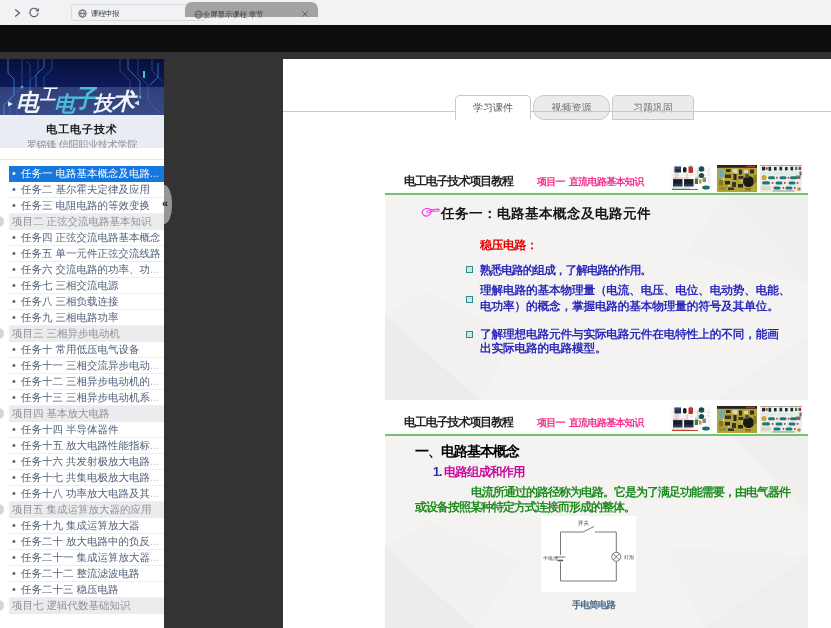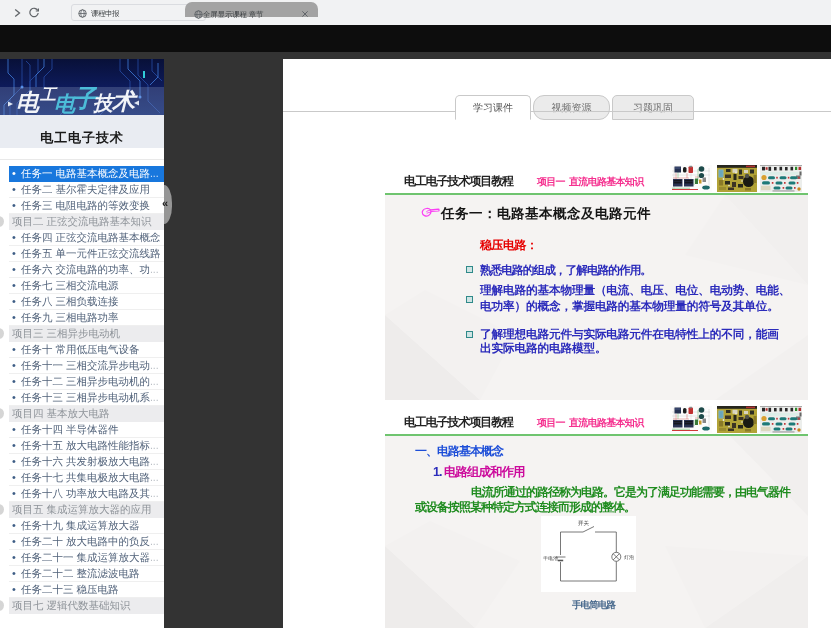--- a/index.html
+++ b/index.html
@@ -13,21 +13,21 @@
 #box1 { position:absolute; left:47px; top:4px; width:135px; height:17px; background:#f1f2f3; border:1px solid #dadce0; border-radius:3px;margin-left:24px; }
 #box1 .t { position:absolute; left:19px; top:4px; font-size:7.5px; color:#3c4043; letter-spacing:-0.5px; }
 #tab2 { position:absolute; left:185px; top:2px; width:133px; height:15px; background:#a3a3a3; border-radius:7px 7px 0 0; }
 #tab2 .t { position:absolute; left:18px; top:8px; font-size:7.5px; color:#3c4043; letter-spacing:-0.2px; }
 .globe { position:absolute; left:6px; top:4px; }
 #tab2 .globe { top:8px; left:9px; }
 
 #sidebar { position:absolute; left:0; top:59px; width:164px; height:569px; background:#ffffff; }
 #banner { position:absolute; left:0; top:0; width:164px; height:56px; }
 #info { position:absolute; left:0; top:56px; width:164px; height:33px; background:#e9ecf2; text-align:center; }
-#info .t1 { font-size:13px; font-weight:bold; color:#1a1a1a; padding-top:14px; letter-spacing:0.9px;}
+#info .t1 { font-size:11px; font-weight:bold; color:#1a1a1a; padding-top:7px; letter-spacing:0.9px;}
 #info .t2 { font-size:10px; color:#8b8f96; padding-top:1px; letter-spacing:-0.2px; }
 #gap { position:absolute; left:0; top:89px; width:164px; height:18px; background:#fff; border-bottom:1px solid #ffffff; }
 #gap .line { position:absolute; left:0; top:11px; width:164px; height:1px; background:#e9e9e9; }
 #menu { position:absolute; left:0; top:107px; width:164px; height:462px; overflow:hidden; }
 .mi { position:relative; margin-left:9px; width:155px; height:16px; line-height:15px; font-size:10.5px; color:#51627a; background:#fff; border-bottom:1px solid #efefef; padding-left:12px; white-space:nowrap; overflow:hidden; }
 .mi .b { position:absolute; left:3px; top:0px; color:#3d5d85; font-size:11px; }
 .mi.sel { background:#1877dd; color:#ffffff; border-bottom:1px solid #1877dd; }
 .mi.sel .b { color:#fff; }
 .mh { position:relative; margin-left:9px; width:155px; height:16px; line-height:15px; font-size:10.5px; color:#8e9399; background:#ececee; padding-left:3px; white-space:nowrap; }
 .mh .c { position:absolute; left:-16px; top:2px; width:11px; height:11px; border-radius:50%; background:#d5d5d5; }
@@ -45,21 +45,21 @@
 .shead { position:absolute; left:0; top:0; width:423px; height:30px; background:#ffffff; }
 .shead .ht { position:absolute; left:19px; top:10px; font-size:12px; font-weight:bold; color:#222; letter-spacing:-1.1px; }
 .shead .hp { position:absolute; left:152px; top:12px; font-size:10px; font-weight:bold; color:#f5308f; letter-spacing:-0.7px; }
 .gline { position:absolute; left:0; top:30px; width:423px; height:2px; background:#6fc46f; }
 .simg { position:absolute; top:2px; }
 .handsvg { position:absolute; left:36px; top:44px; }
 .stitle { position:absolute; left:56px; top:42px; font-size:13.5px; font-weight:bold; color:#151515; letter-spacing:0.5px; white-space:nowrap; }
 .goal { position:absolute; left:95px; top:74px; font-size:12px; font-weight:bold; color:#e60000; letter-spacing:-0.5px; }
 .sq { position:absolute; width:7px; height:7px; background:#cfe4e4; border:1px solid #2f8a8a; }
 .blue { position:absolute; font-size:11.7px; font-weight:bold; color:#2b2bbb; line-height:14px; letter-spacing:-0.2px; white-space:nowrap; }
-.h1b { position:absolute; left:30px; top:39px; font-size:12px; font-weight:bold; color:#1d4ed8; letter-spacing:-1px; }
+.h1b { position:absolute; left:30px; top:39px; font-size:14px; font-weight:bold; color:#000000; letter-spacing:-1px; }
 .h2m { position:absolute; left:48px; top:60px; font-size:12.5px; font-weight:bold; color:#cc0a9c; letter-spacing:-1px; }
 .green { position:absolute; font-size:12px; font-weight:bold; color:#1f8c1f; white-space:nowrap; letter-spacing:-1px; }
 #circuit { position:absolute; left:156px; top:112px; width:95px; height:76px; }
 #caption { position:absolute; left:187px; top:195px; font-size:9.5px; font-weight:bold; color:#47688c; letter-spacing:-0.9px; }
 </style>
 </head>
 <body>
 <div id="toolbar">
   <svg id="chev" width="10" height="10" viewBox="0 0 10 10">
       <path d="M3.2 1.5 L7.5 5 L3.2 8.5" stroke="#606468" stroke-width="1.3" fill="none"></path>

